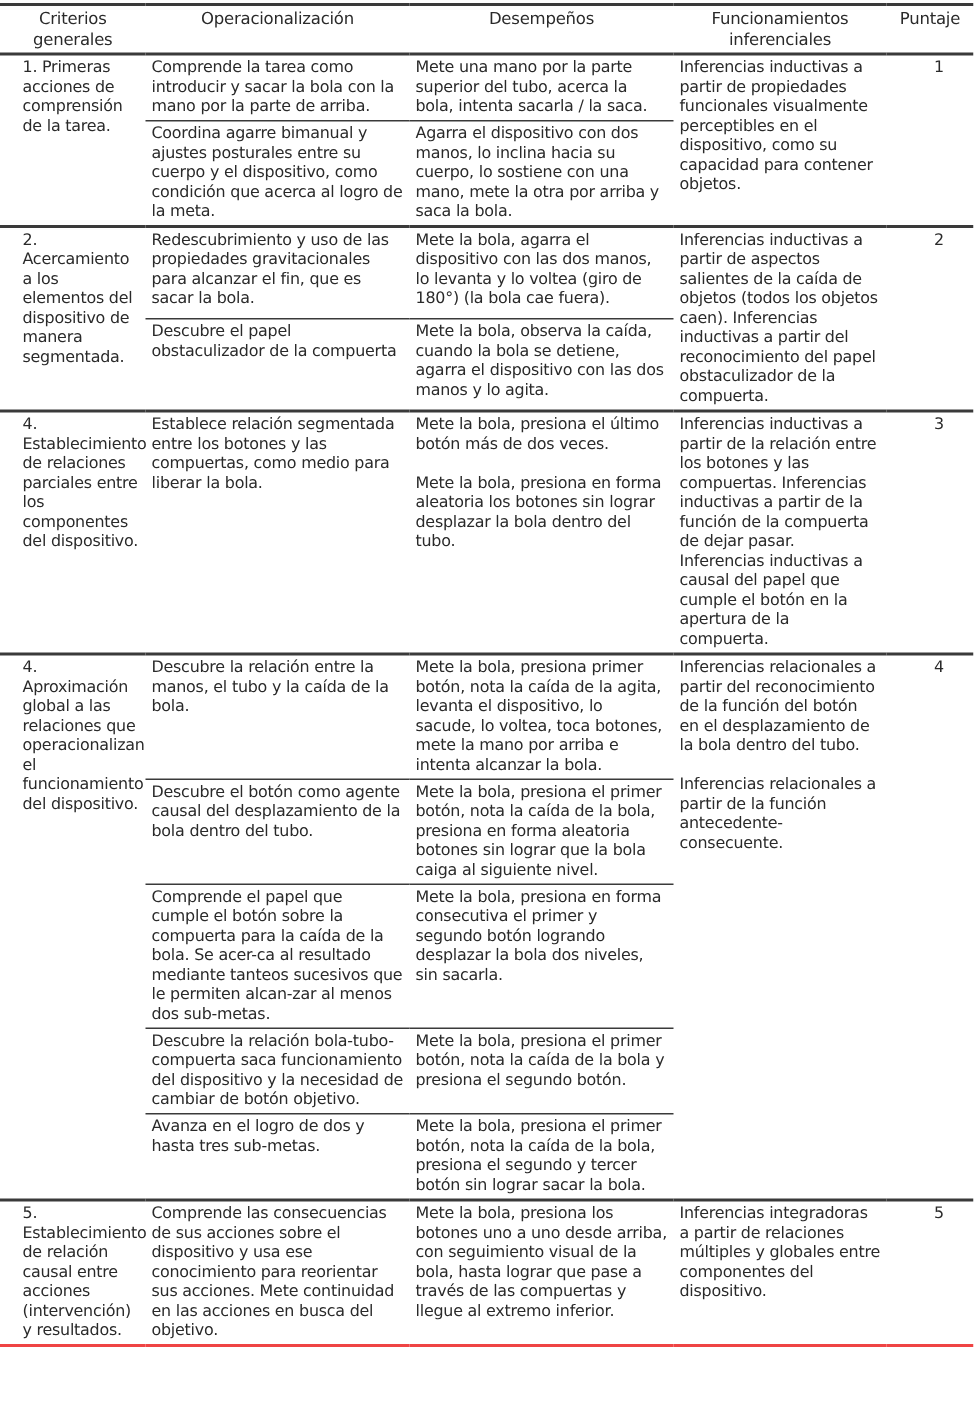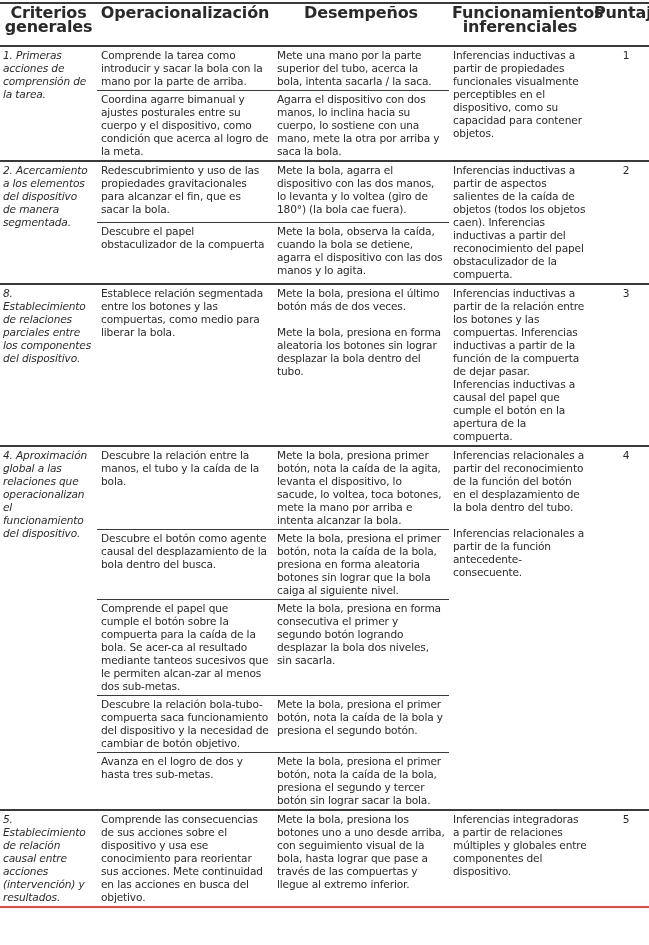--- a/index.html
+++ b/index.html
@@ -18,25 +18,25 @@
     line-height: 13px;
     letter-spacing: -0.15px;
   }
   col.c1 { width: 97px; }
   col.c2 { width: 176px; }
   col.c3 { width: 176px; }
   col.c4 { width: 142px; }
   col.c5 { width: 58px; }
   thead tr { border-top: 2px solid #3a3a3a; border-bottom: 2px solid #3a3a3a; }
   th {
-    font-weight: bold; text-align: center; vertical-align: top;
-    padding: 2px 3px 11px 3px; font-size: 16px; line-height: 14px;
+    font-weight: normal; text-align: center; vertical-align: top;
+    padding: 2px 3px 1px 3px; font-size: 11px; line-height: 14px;
   }
   td { vertical-align: top; padding: 2px 4px 2px 4px; }
-  td.c1 { padding-left: 3px; font-style: italic; }
+  td.c1 { padding-left: 15px; }
   td.c5 { text-align: center; padding-left: 16px; }
   tr.group-start td { border-top: 2px solid #3a3a3a; }
   tbody tr:last-child td { border-bottom: 2px solid #ef4444; }
   td.sub { border-top: 1.5px solid #3a3a3a; }
   .gap { display: block; height: 13px; }
 </style>
 </head>
 <body>
 
 <div id="wrap">
@@ -80,21 +80,21 @@
           <span>Inferencias inductivas a partir del reconocimiento del papel obstaculizador de la compuerta.</span>
         </td>
         <td class="c5" rowspan="2">2</td>
       </tr>
       <tr>
         <td class="sub">Descubre el papel obstaculizador de la compuerta</td>
         <td class="sub">Mete la bola, observa la caída, cuando la bola se detiene, agarra el dispositivo con las dos manos y lo agita.</td>
       </tr>
 
       <tr class="group-start">
-        <td class="c1">8. Establecimiento de relaciones parciales entre los componentes del dispositivo.</td>
+        <td class="c1">4. Establecimiento de relaciones parciales entre los componentes del dispositivo.</td>
         <td>Establece relación segmentada entre los botones y las compuertas, como medio para liberar la bola.</td>
         <td>
           <span>Mete la bola, presiona el último botón más de dos veces.</span>
           <span class="gap"></span>
           <span>Mete la bola, presiona en forma aleatoria los botones sin lograr desplazar la bola dentro del tubo.</span>
         </td>
         <td>
           <span>Inferencias inductivas a partir de la relación entre los botones y las compuertas.</span> 
           <span>Inferencias inductivas a partir de la función de la compuerta de dejar pasar.</span> 
           <span>Inferencias inductivas a causal del papel que cumple el botón en la apertura de la compuerta.</span>
@@ -107,21 +107,21 @@
         <td>Descubre la relación entre la manos, el tubo y la caída de la bola.</td>
         <td>Mete la bola, presiona primer botón, nota la caída de la agita, levanta el dispositivo, lo sacude, lo voltea, toca botones, mete la mano por arriba e intenta alcanzar la bola.</td>
         <td rowspan="5">
           <span>Inferencias relacionales a partir del reconocimiento de la función del botón en el desplazamiento de la bola dentro del tubo.</span>
           <span class="gap"></span>
           <span>Inferencias relacionales a partir de la función antecedente-consecuente.</span>
         </td>
         <td class="c5" rowspan="5">4</td>
       </tr>
       <tr>
-        <td class="sub">Descubre el botón como agente causal del desplazamiento de la bola dentro del busca.</td>
+        <td class="sub">Descubre el botón como agente causal del desplazamiento de la bola dentro del tubo.</td>
         <td class="sub">Mete la bola, presiona el primer botón, nota la caída de la bola, presiona en forma aleatoria botones sin lograr que la bola caiga al siguiente nivel.</td>
       </tr>
       <tr>
         <td class="sub">Comprende el papel que cumple el botón sobre la compuerta para la caída de la bola. Se acer-ca al resultado mediante tanteos sucesivos que le permiten alcan-zar al menos dos sub-metas.</td>
         <td class="sub">Mete la bola, presiona en forma consecutiva el primer y segundo botón logrando desplazar la bola dos niveles, sin sacarla.</td>
       </tr>
       <tr>
         <td class="sub">Descubre la relación bola-tubo-compuerta saca funcionamiento del dispositivo y la necesidad de cambiar de botón objetivo.</td>
         <td class="sub">Mete la bola, presiona el primer botón, nota la caída de la bola y presiona el segundo botón.</td>
       </tr>

